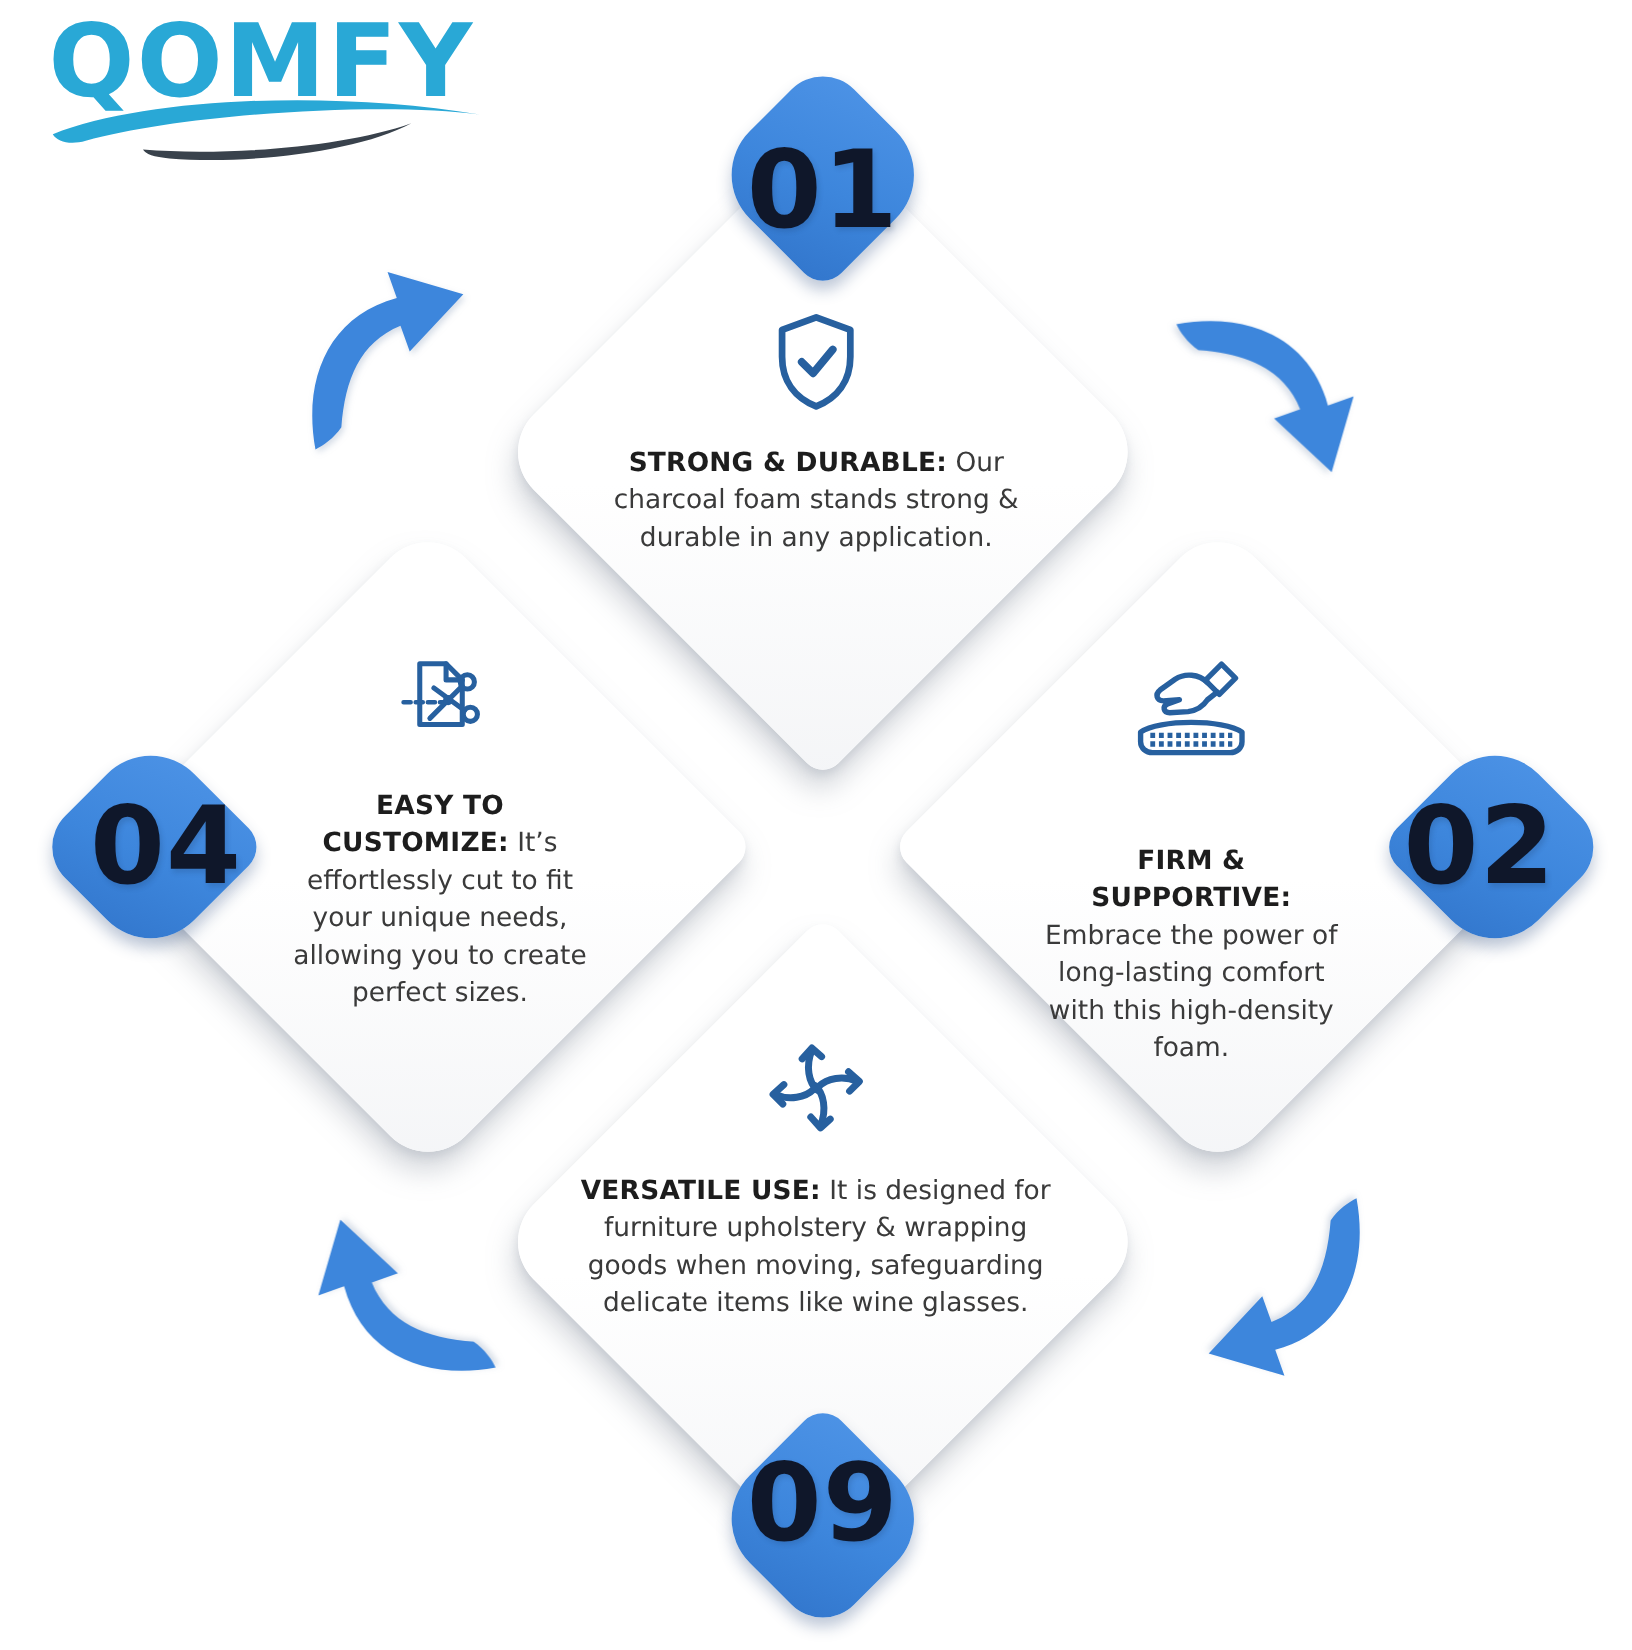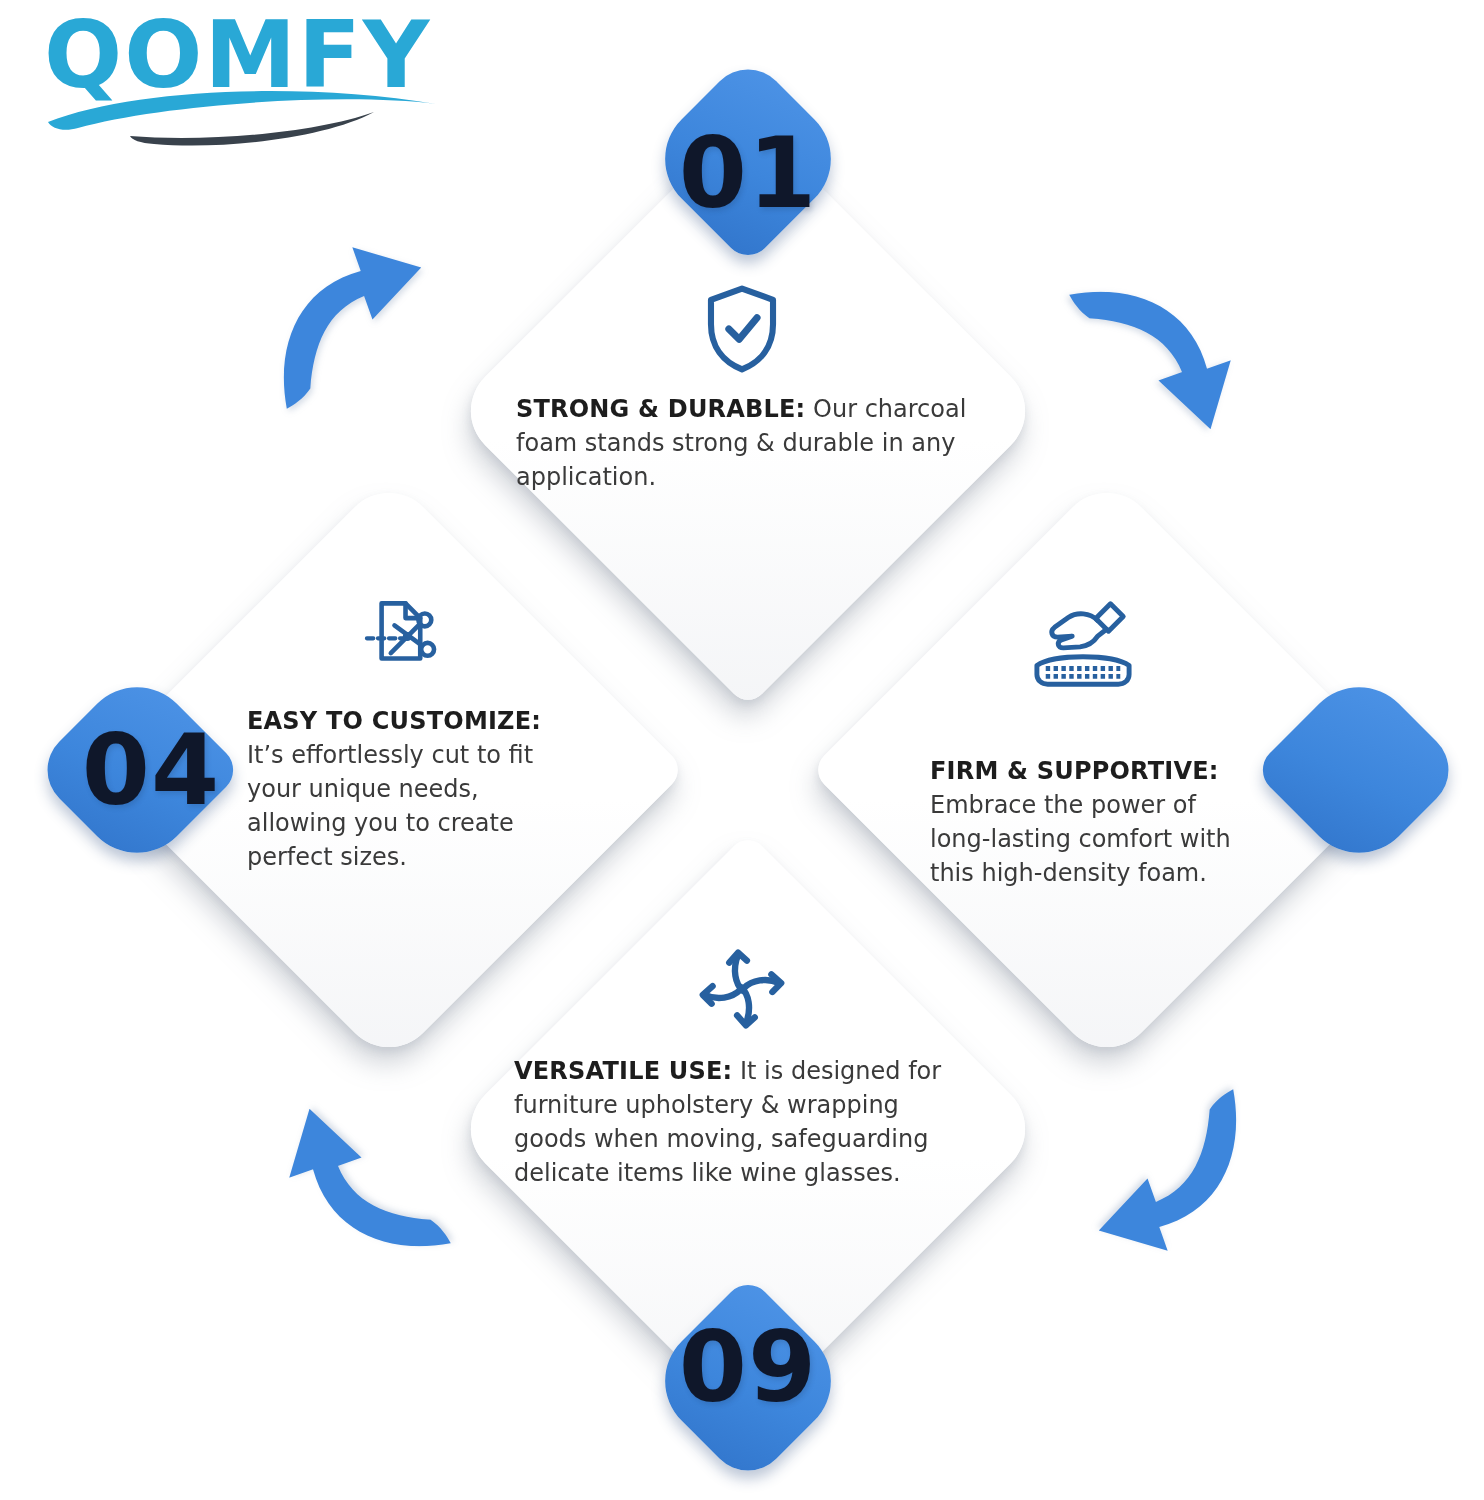--- a/index.html
+++ b/index.html
@@ -35,21 +35,21 @@
   .num-bottom{left:673px;top:1292px;}
   .num-left  {left:76px;top:695px;text-align:center;}
 
   
   .content{position:absolute;display:flex;flex-direction:column;align-items:center;z-index:5;}
   .content-top   {left:516px;top:282px;width:452px;}
   .content-right {left:930px;top:592px;width:306px;gap:44px;}
   .content-bottom{left:514px;top:940px;width:455px;}
   .content-left  {left:247px;top:596px;width:306px;}
   .icon{margin-bottom:16px;}
-  .txt{margin:0;font-size:24px;line-height:34px;color:#3a3a3a;}
+  .txt{margin:11px;font-size:24px;line-height:34px;color:#3a3a3a;text-align:center;}
   .txt b{color:#1d1d1d;font-weight:700;letter-spacing:.2px;}
 
   
   .arrow{position:absolute;width:168px;height:168px;filter:drop-shadow(2px 3px 3px rgba(90,120,160,.25));}
   .arrow-tl{left:270px;top:244px;}
   .arrow-tr{left:1066px;top:278px;transform:rotate(90deg);}
   .arrow-br{left:1082px;top:1086px;transform:rotate(180deg);}
   .arrow-bl{left:286px;top:1092px;transform:rotate(270deg);}
   .hidden-defs{position:absolute;width:0;height:0;overflow:hidden;}
 </style>
@@ -75,20 +75,21 @@
   <div class="card card-top"></div>
   <div class="card card-right"></div>
   <div class="card card-bottom"></div>
   <div class="card card-left"></div>
 
   <div class="badge badge-top"></div>
   <div class="badge badge-right"></div>
   <div class="badge badge-bottom"></div>
   <div class="badge badge-left"></div>
   <div class="badge-num num-top">01</div>
+  <div class="badge-num num-right">02</div>
   <div class="badge-num num-bottom">09</div>
   <div class="badge-num num-left">04</div>
 
   <div class="content content-top">
     <svg class="icon" width="94" height="94" viewBox="0 0 100 100">
       <path d="M50,7 L83,19 V45 C83,69 70,85 50,93 C30,85 17,69 17,45 V19 Z" fill="none" stroke="#27609f" stroke-width="6.5" stroke-linejoin="round"></path>
       <path d="M36,50 L47,61 L66,38" fill="none" stroke="#27609f" stroke-width="7.5" stroke-linecap="round" stroke-linejoin="round"></path>
     </svg>
     <p class="txt"><b>STRONG &amp; DURABLE:</b> <span>Our charcoal foam stands strong &amp; durable in any application.</span></p>
   </div>

